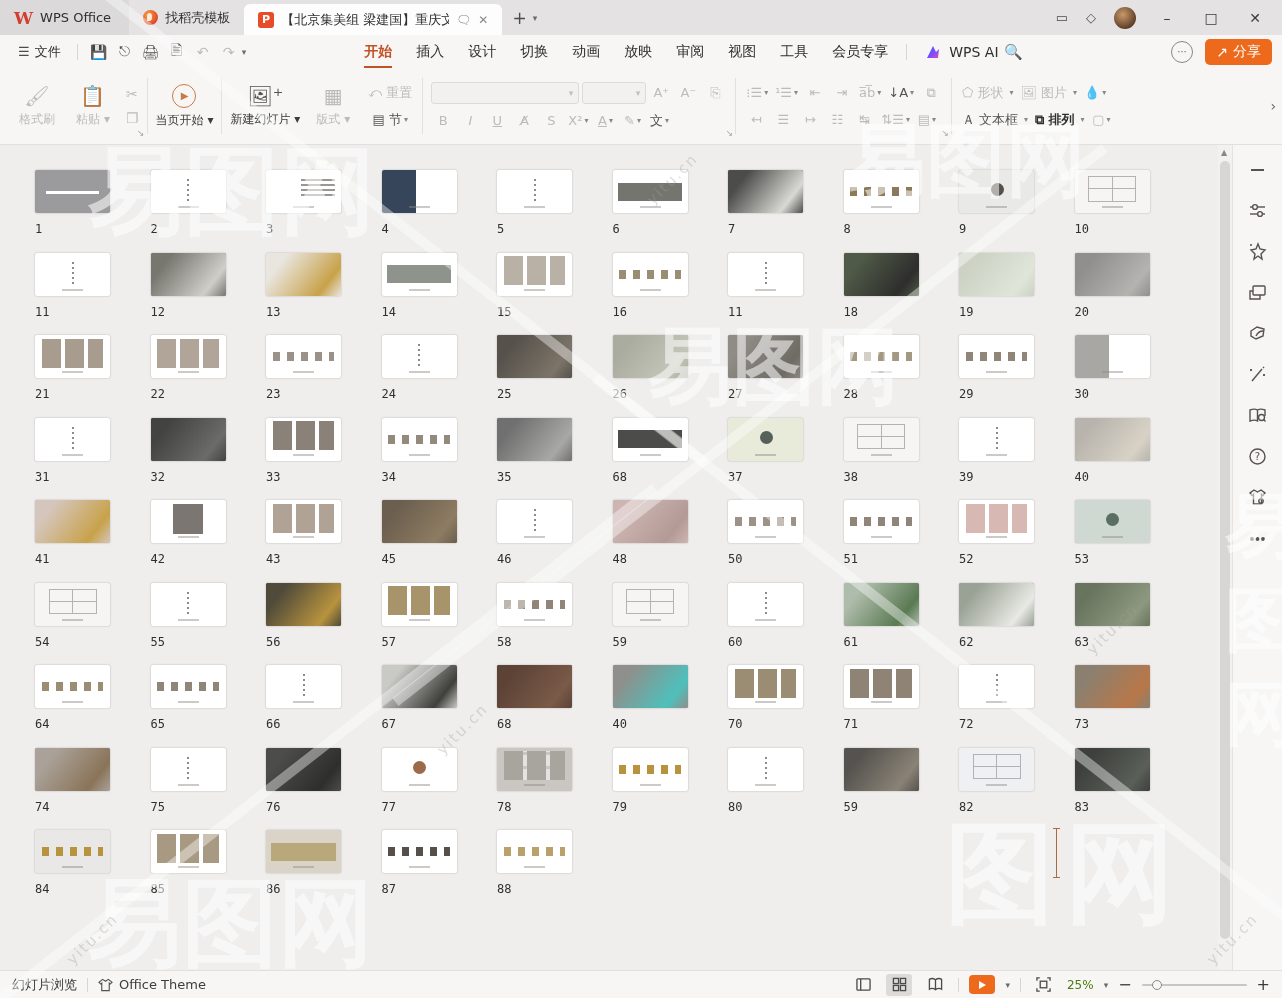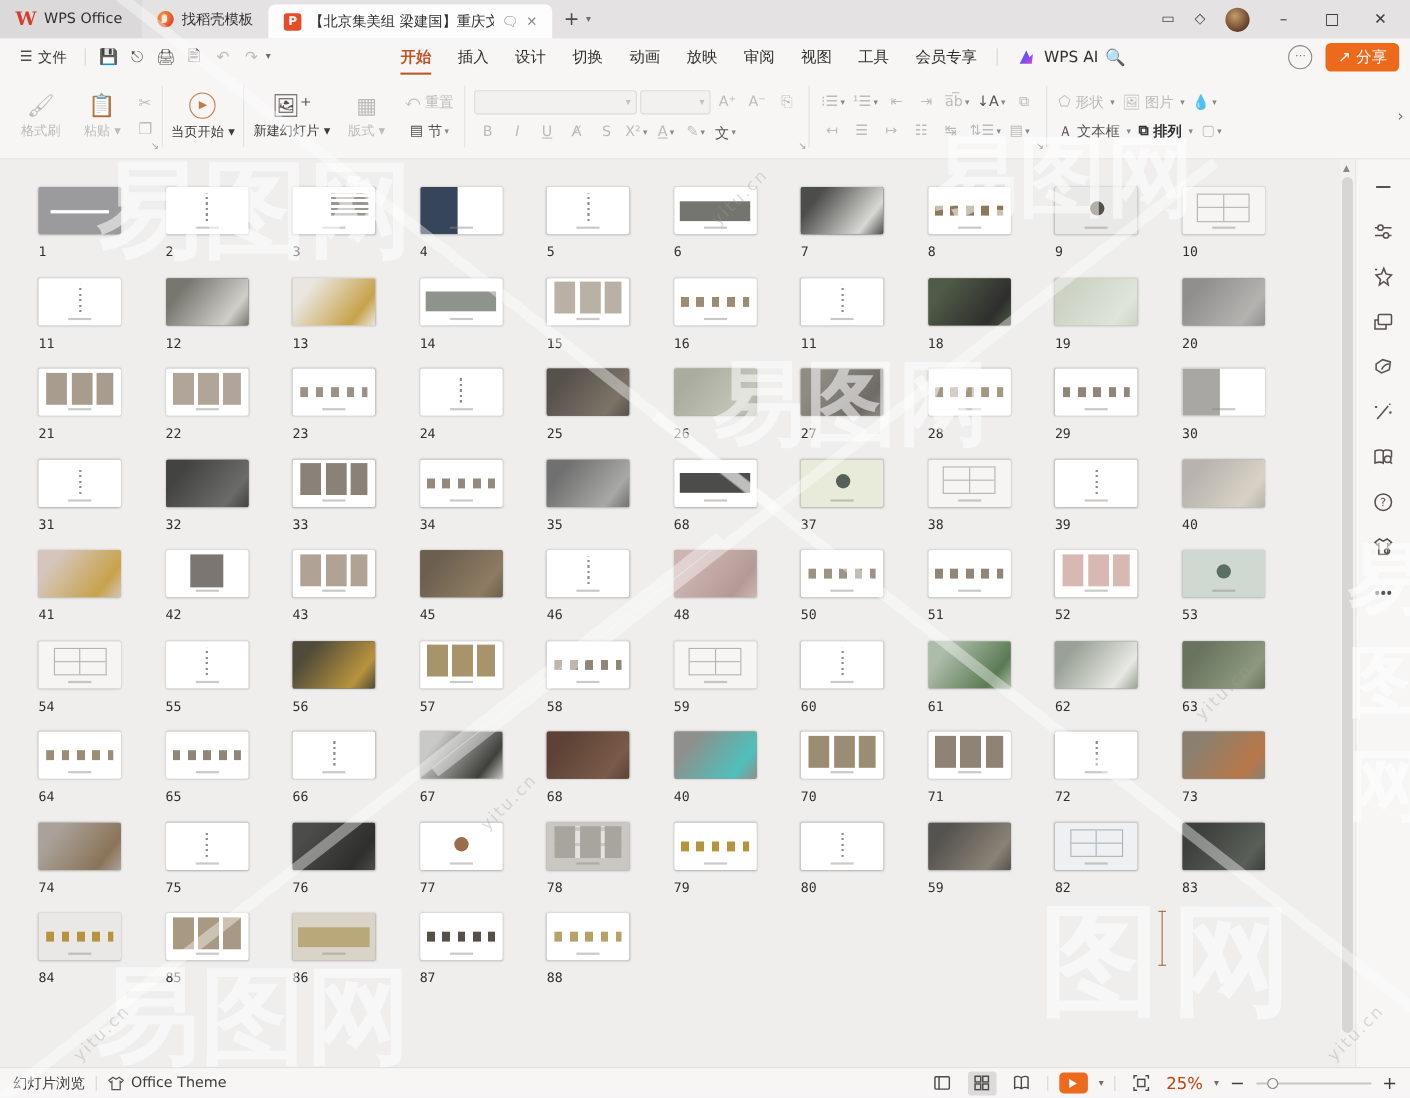--- a/index.html
+++ b/index.html
@@ -96,21 +96,21 @@
   .statusbar { position:absolute; left:0; top:970px; width:1282px; height:28px; background:#f7f6f5; border-top:1px solid #e2e0de; display:flex; align-items:center; padding:0 12px; font-size:13px; }
   .sb-left { display:flex; align-items:center; gap:10px; color:#3c3c3c; }
   .sb-sep { width:1px; height:14px; background:#d8d6d4; }
   .theme-item { display:flex; align-items:center; gap:6px; cursor:pointer; }
   .statusbar-right { margin-left:auto; display:flex; align-items:center; gap:10px; }
   .view-ic { width:26px; height:22px; display:flex; align-items:center; justify-content:center; border-radius:3px; cursor:pointer; color:#4c4a48; }
   .view-ic.active { background:#dddbd9; }
   .view-ic svg { width:15px; height:15px; stroke:#4c4a48; fill:none; stroke-width:1.4; }
   .play-btn { width:26px; height:19px; background:#ed6a1d; border-radius:4px; display:flex; align-items:center; justify-content:center; cursor:pointer; }
   .play-btn .tri { width:0; height:0; border-left:7px solid #fff; border-top:4.5px solid transparent; border-bottom:4.5px solid transparent; }
-  .zoom-val { font-size:15px; color:#c2410c; }
+  .zoom-val { font-size:12px; color:#4d7c0f; }
   .zoom-slider { width:105px; height:2px; background:#c8c6c4; position:relative; border-radius:1px; }
   .zoom-knob { position:absolute; left:10px; top:-4px; width:10px; height:10px; border-radius:50%; background:#f7f6f5; border:1px solid #8a8886; }
   .zpm { font-size:16px; color:#3c3c3c; cursor:pointer; }
 
   
   .wm { position:absolute; inset:0; pointer-events:none; z-index:5; overflow:hidden; }
   .wm-big { position:absolute; font-size:96px; font-weight:bold; color:rgba(255,255,255,.55); font-family:"DejaVu Sans",sans-serif; }
   .wm-url { position:absolute; font-size:15px; color:rgba(160,158,155,.35); transform:rotate(-45deg); letter-spacing:2px; }
   .wm-line { position:absolute; width:900px; height:10px; background:rgba(255,255,255,.4); transform-origin:center; }
 

